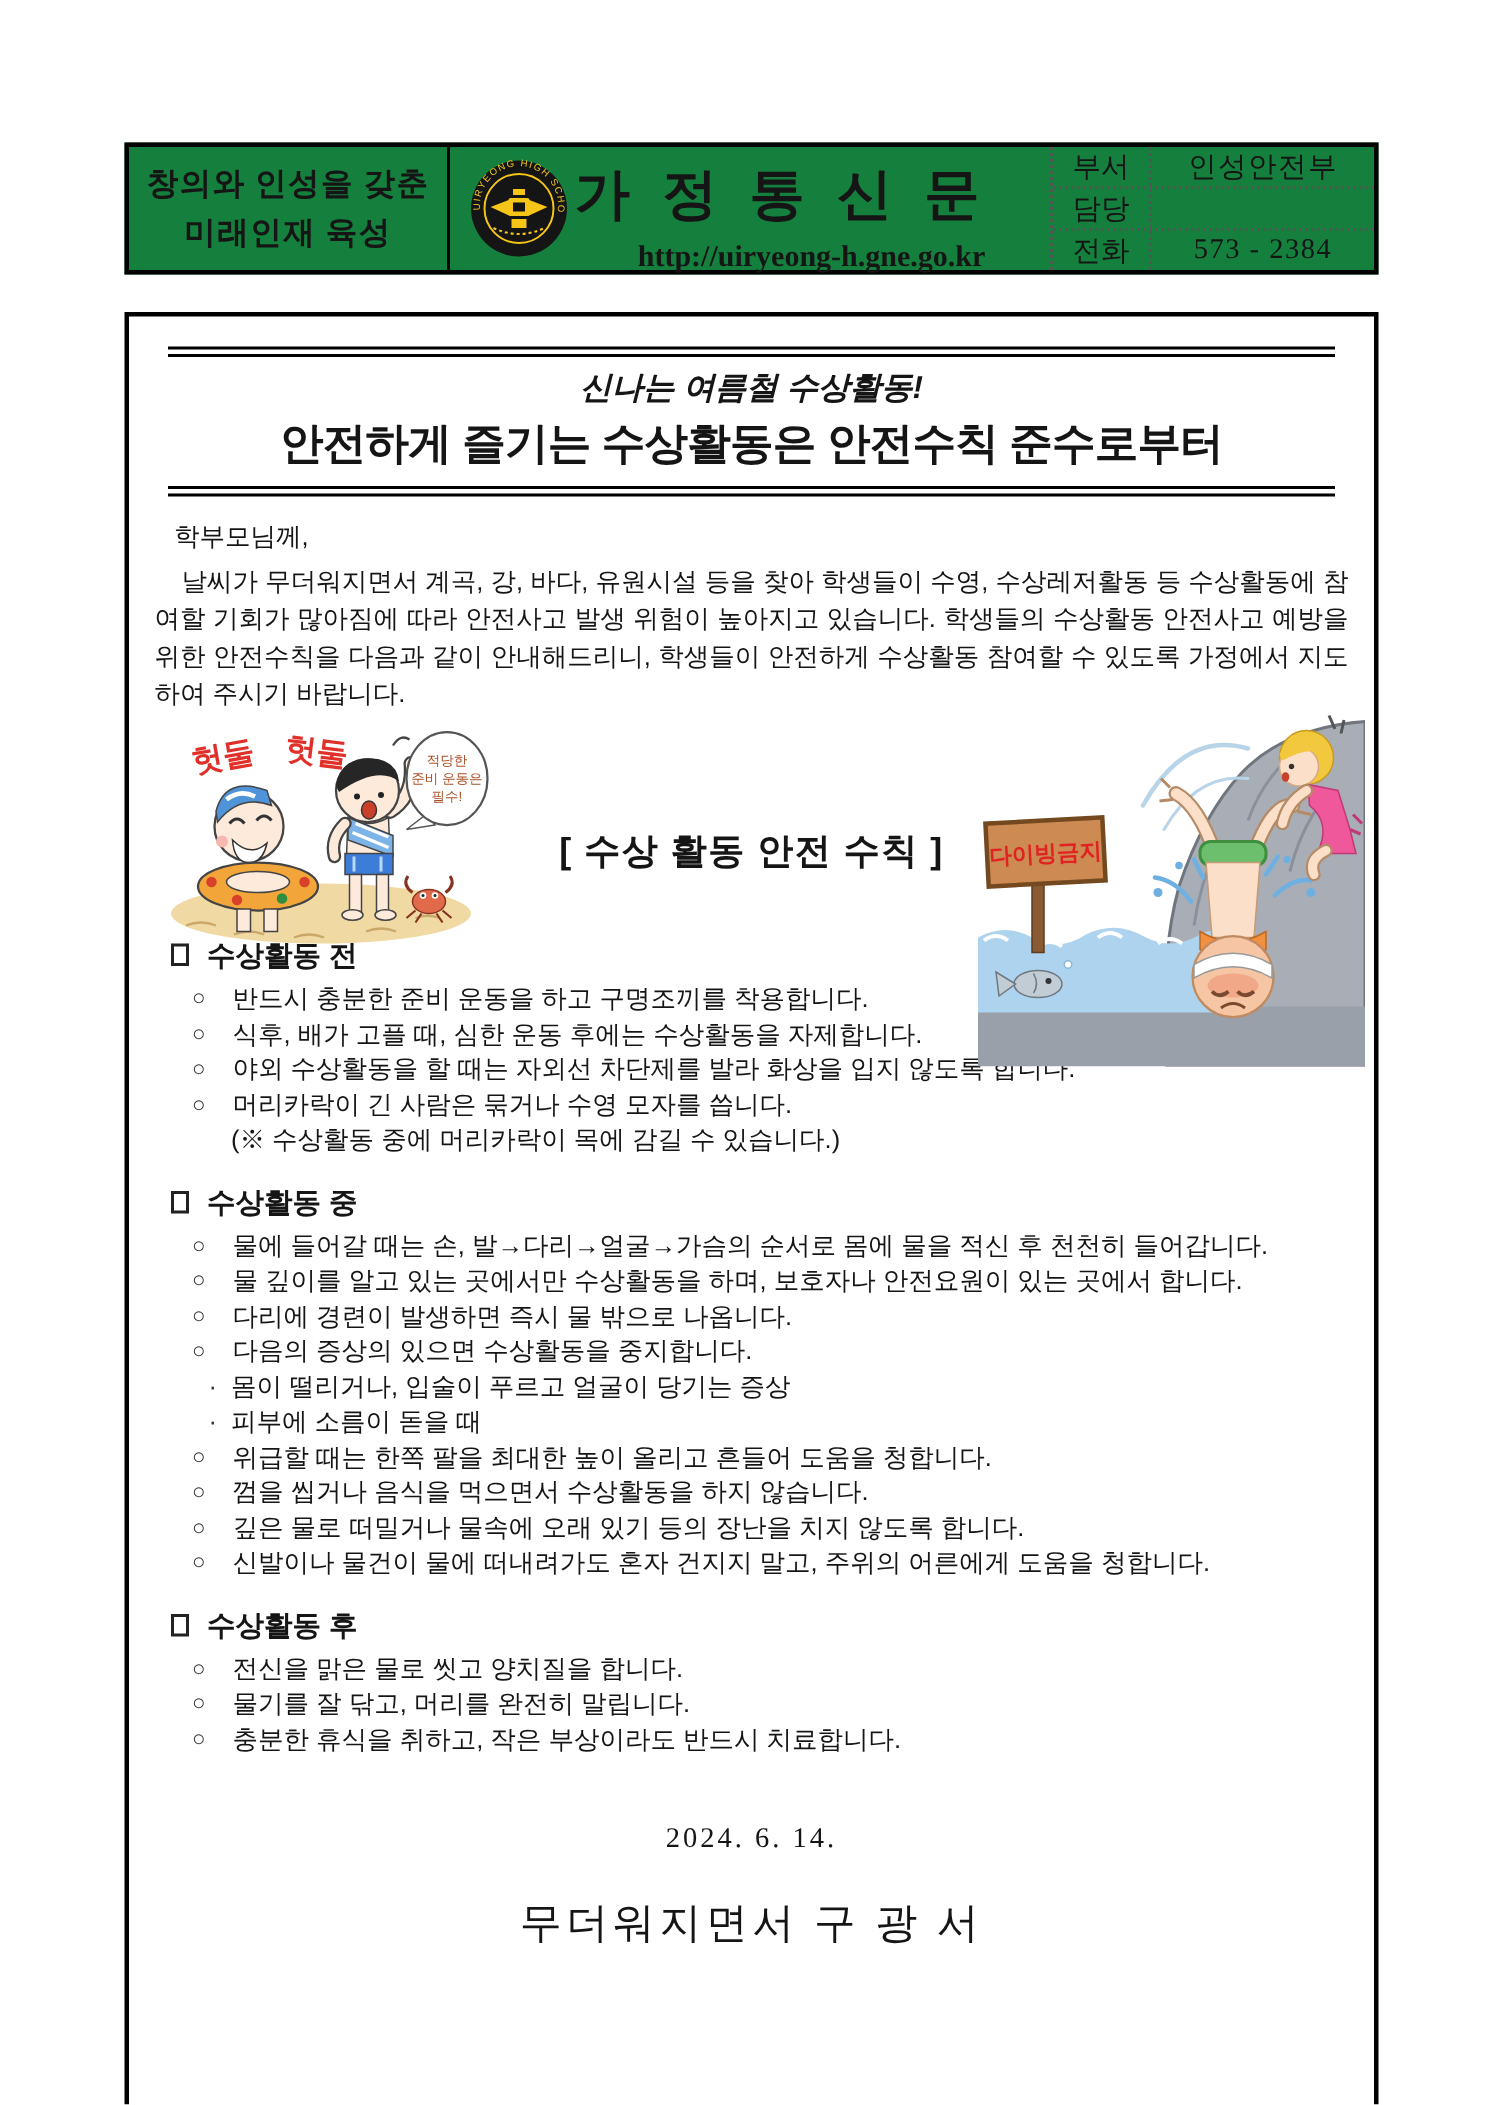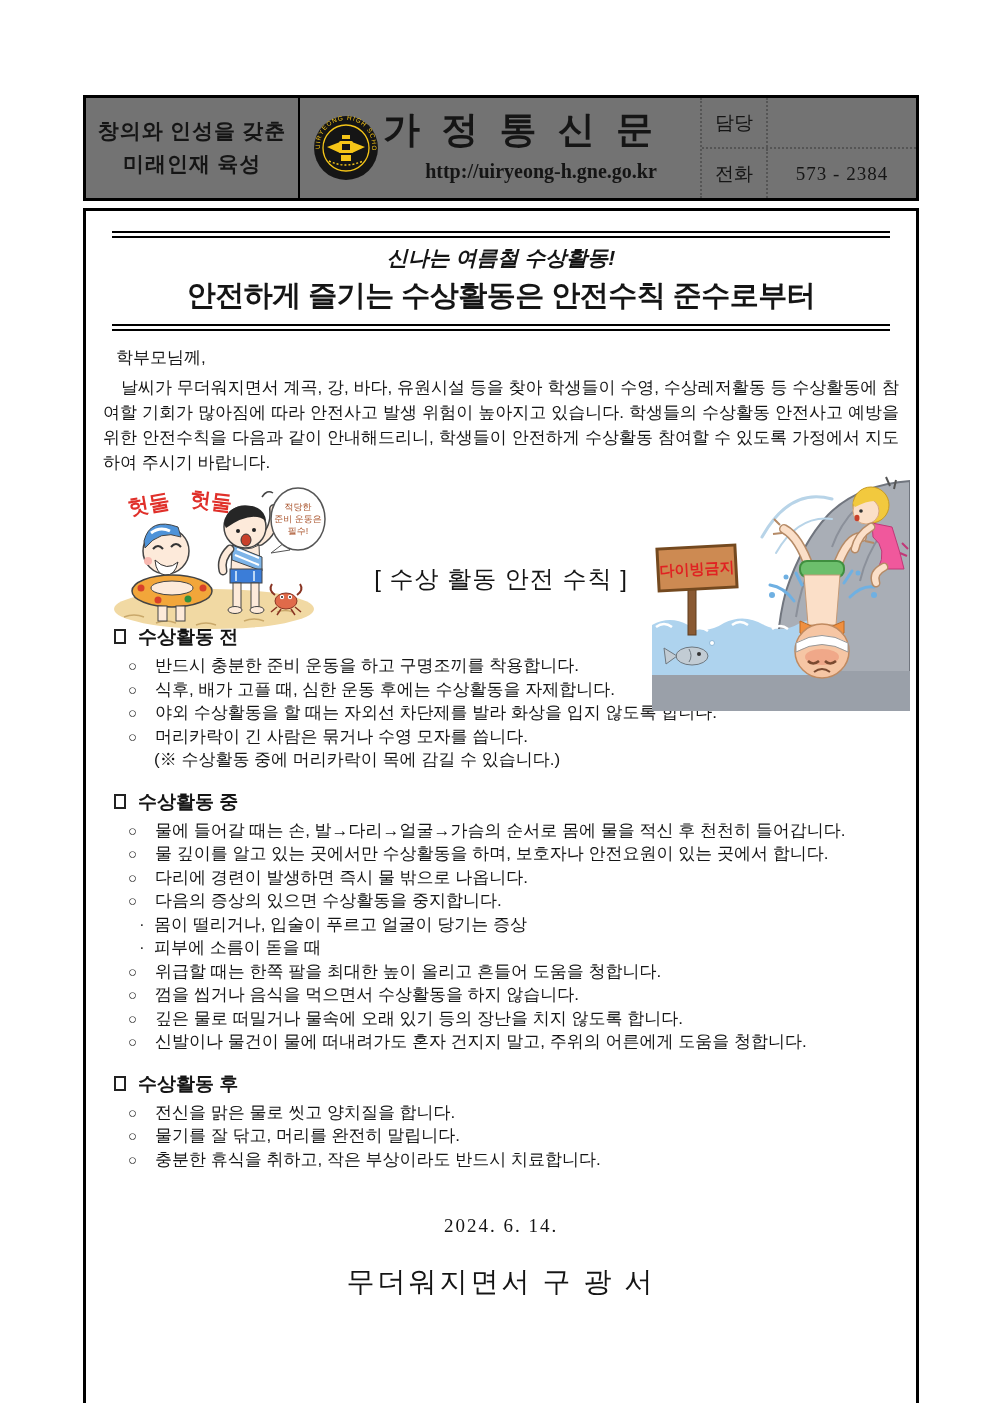--- a/index.html
+++ b/index.html
@@ -1,21 +1,21 @@
 <!DOCTYPE html>
 <html><head>
 <meta charset="utf-8">
 <style>
   html,body{margin:0;padding:0;background:#fff;}
   .page{position:relative;width:992px;height:1403px;background:#fff;
         font-family:"Liberation Sans",sans-serif;color:#151515;overflow:hidden;}
 
   
-  .header-box{position:absolute;left:83px;top:95px;width:836px;height:106px;
-              border:3px solid #000;box-sizing:border-box;display:flex;background:#737373;}
+  .header-box{position:absolute;left:83px;top:95px;width:836px;height:88px;
+              border:3px solid #000;box-sizing:border-box;display:flex;background:#15803d;}
   .slogan-cell{width:212px;border-right:2px solid #000;display:flex;flex-direction:column;
                justify-content:center;align-items:center;
                font-family:"Liberation Serif",serif;font-weight:bold;font-size:21px;line-height:33px;letter-spacing:1px;}
   .center-cell{flex:1;position:relative;text-align:center;box-sizing:border-box;}
   .logo{position:absolute;left:13px;top:50%;transform:translateY(-50%);}
   .doc-title{margin-top:7px;padding-left:42px;font-family:"Liberation Serif",serif;
              font-weight:bold;font-size:37px;letter-spacing:6px;white-space:nowrap;}
   .doc-url{margin-top:5px;padding-left:82px;font-family:"Liberation Serif",serif;
            font-weight:bold;font-size:20px;}
   .info-cell{width:214px;border-left:2px dotted #555;display:flex;flex-direction:column;
@@ -32,22 +32,22 @@
   .rule-top{margin-top:20px;}
   .rule-bottom{margin-top:8px;}
   .subtitle{text-align:center;margin-top:6px;font-style:italic;font-weight:bold;font-size:21px;}
   .main-title{text-align:center;margin-top:4px;font-weight:bold;font-size:29px;letter-spacing:-0.5px;}
   .greeting{margin:15px 0 0 30px;font-size:17px;}
   .intro{margin:6px 17px 0 17px;font-size:17px;line-height:25px;text-align:justify;text-indent:18px;}
 
   .illustrations{position:relative;height:128px;margin-top:4px;}
   .illus-left{position:absolute;left:28px;top:0;}
   .illus-right{position:absolute;right:6px;top:-6px;}
-  .rules-heading{position:absolute;left:50%;top:84px;transform:translateX(-50%);
-                 font-weight:normal;font-size:24px;letter-spacing:1px;white-space:nowrap;}
+  .rules-heading{position:absolute;left:50%;top:72px;transform:translateX(-50%);
+                 font-weight:bold;font-size:24px;letter-spacing:1px;white-space:nowrap;}
 
   .section{margin:17px 28px 0 28px;}
   .sec-head{font-weight:bold;font-size:19px;margin-bottom:4px;}
   .sq{display:inline-block;width:12px;height:15px;border:2px solid #222;box-sizing:border-box;
       margin-right:12px;vertical-align:-1px;}
   .item{display:flex;font-size:17px;line-height:23.5px;padding-left:14px;}
   .item .marker{flex:none;width:27px;font-size:15px;color:#333;}
   .item.sub{padding-left:25px;}
   .item.sub .marker{width:15px;font-size:17px;}
   .item .txt{flex:1;}
@@ -82,20 +82,24 @@
         <rect x="26" y="26" width="14" height="12" rx="1.5" fill="#f5c518"></rect>
         <rect x="29" y="29" width="8" height="6" fill="#151515"></rect>
         <rect x="28" y="40" width="10" height="6" fill="#f5c518"></rect>
         <path d="M16 46 Q33 54 50 46" fill="none" stroke="#f5c518" stroke-width="1.4" stroke-dasharray="2 2"></path>
       </svg>
       <div class="doc-title">가 정 통 신 문</div>
       <div class="doc-url">http://uiryeong-h.gne.go.kr</div>
     </div>
     <div class="info-cell">
       <div class="info-row">
+        <div class="info-label">부서</div>
+        <div class="info-value">인성안전부</div>
+      </div>
+      <div class="info-row">
         <div class="info-label">담당</div>
         <div class="info-value"></div>
       </div>
       <div class="info-row">
         <div class="info-label">전화</div>
         <div class="info-value">573 - 2384</div>
       </div>
     </div>
   </div>
 

